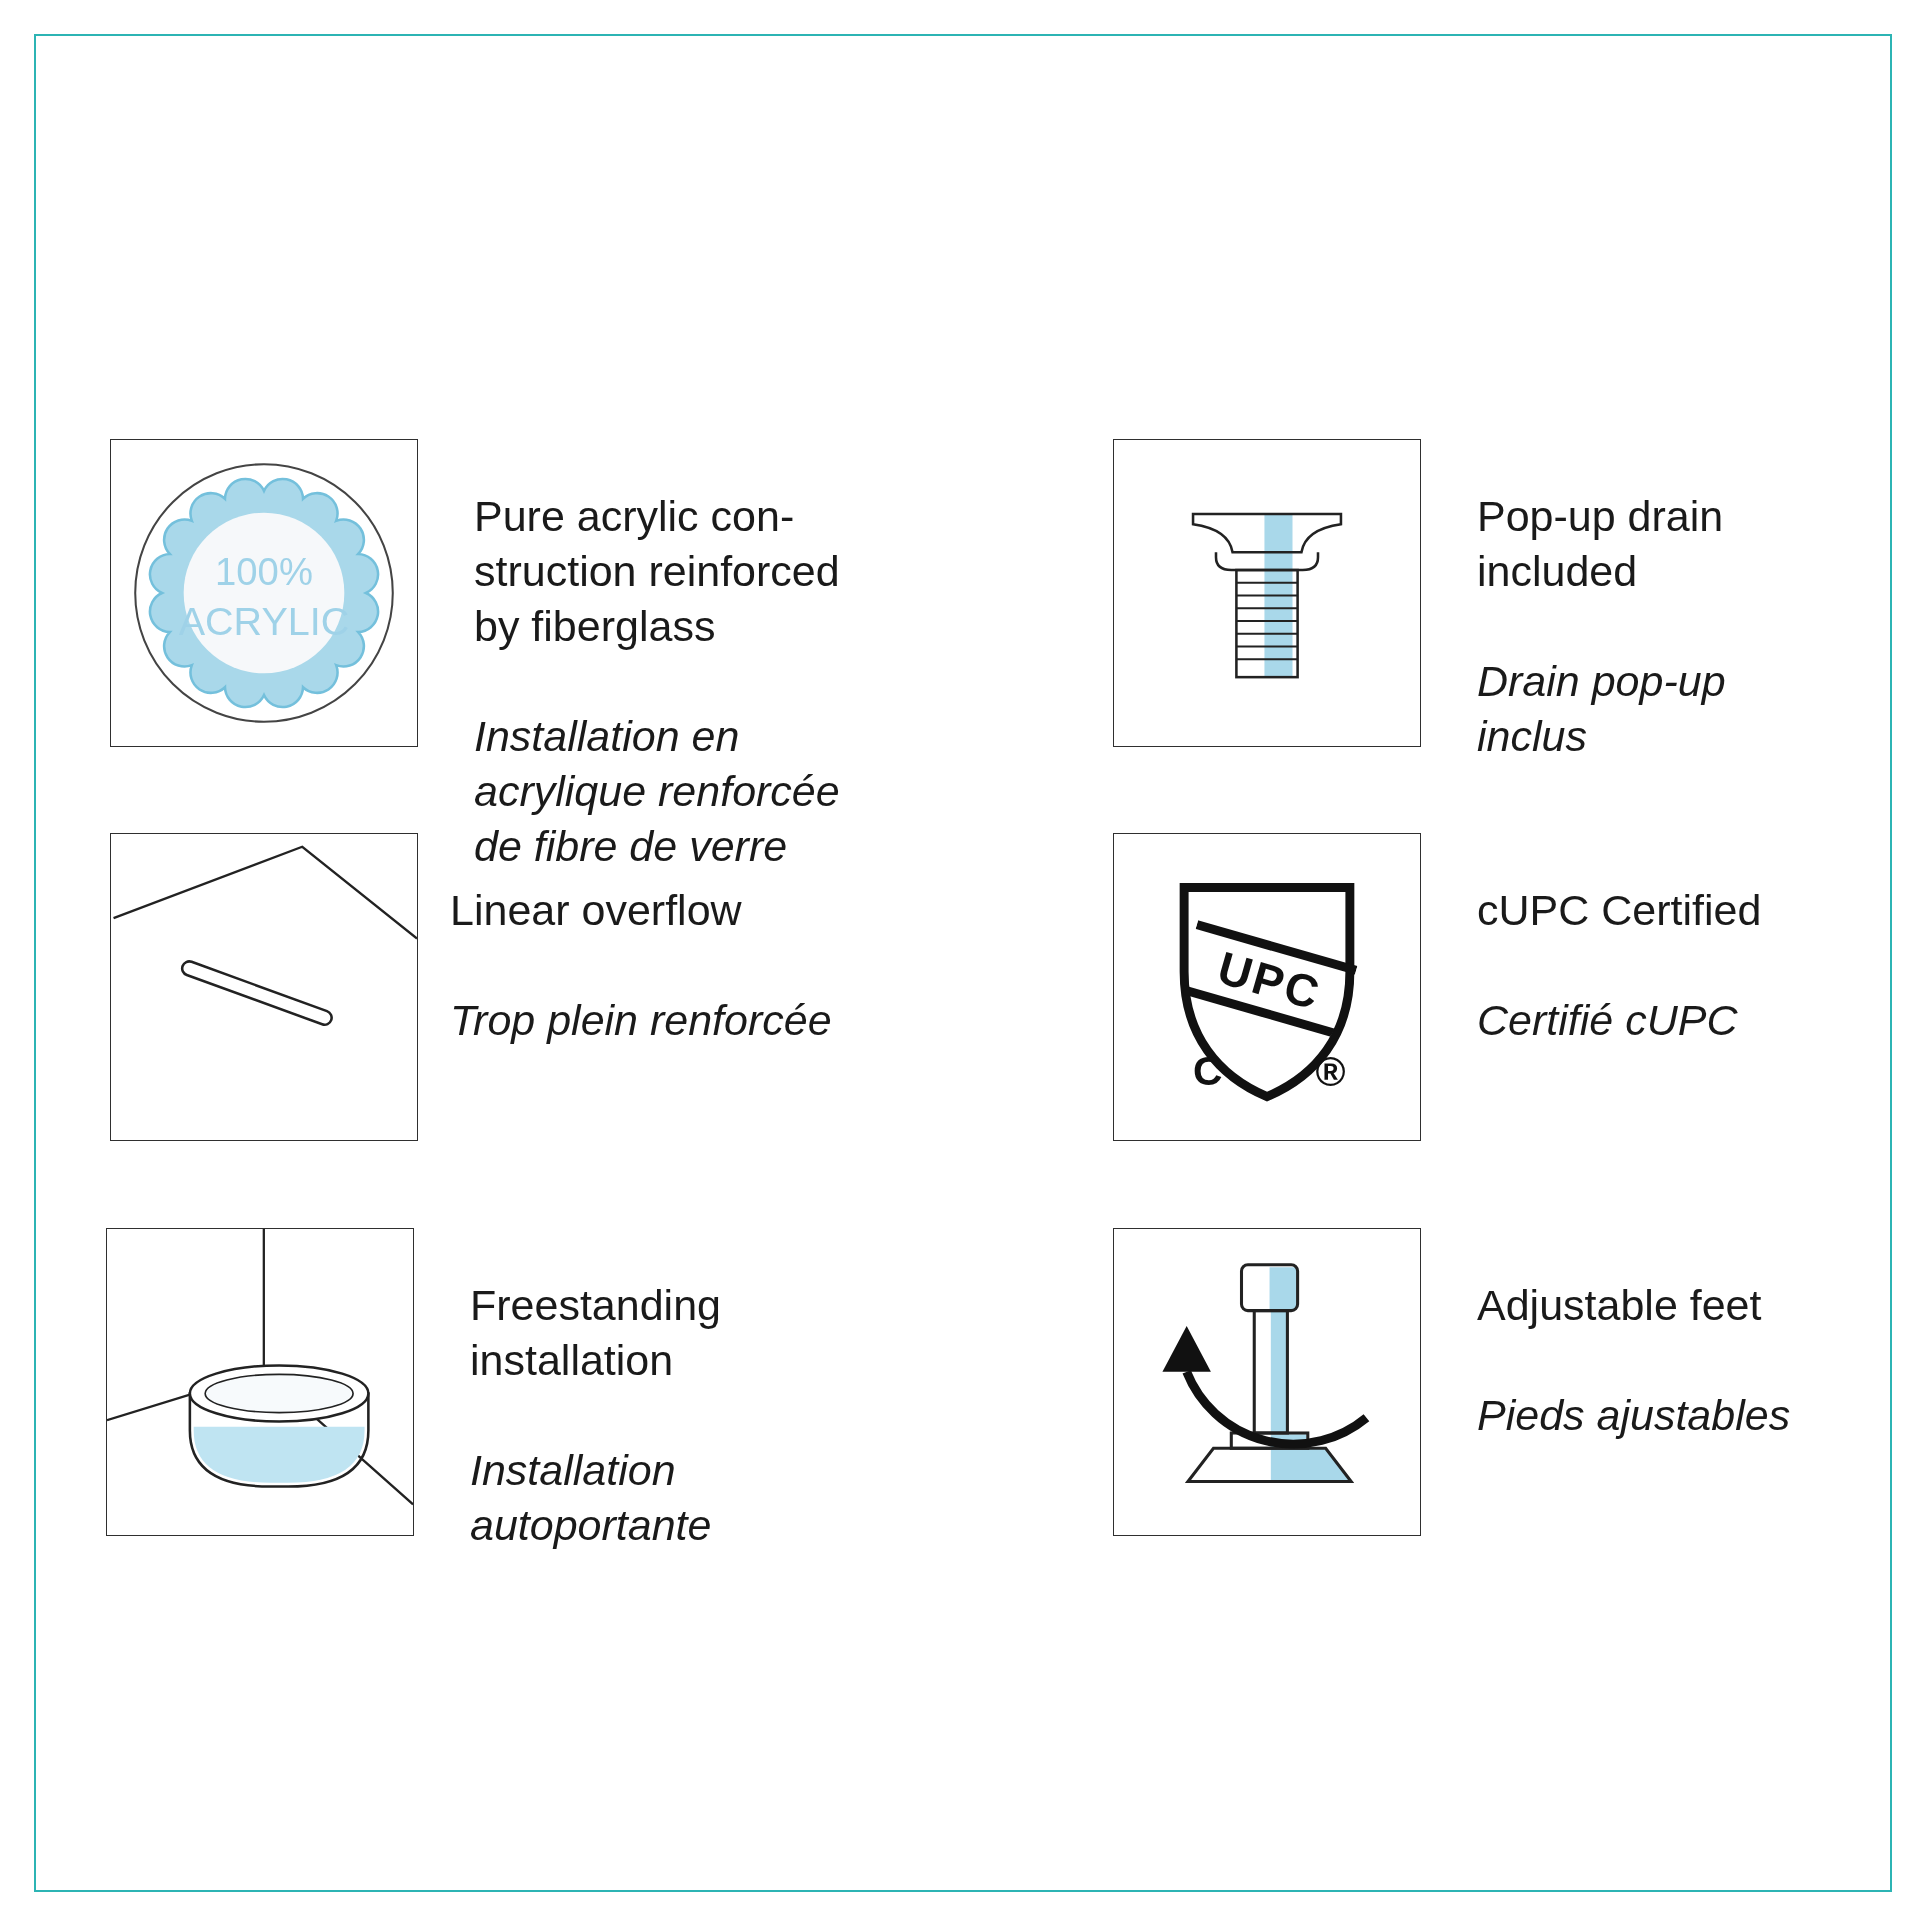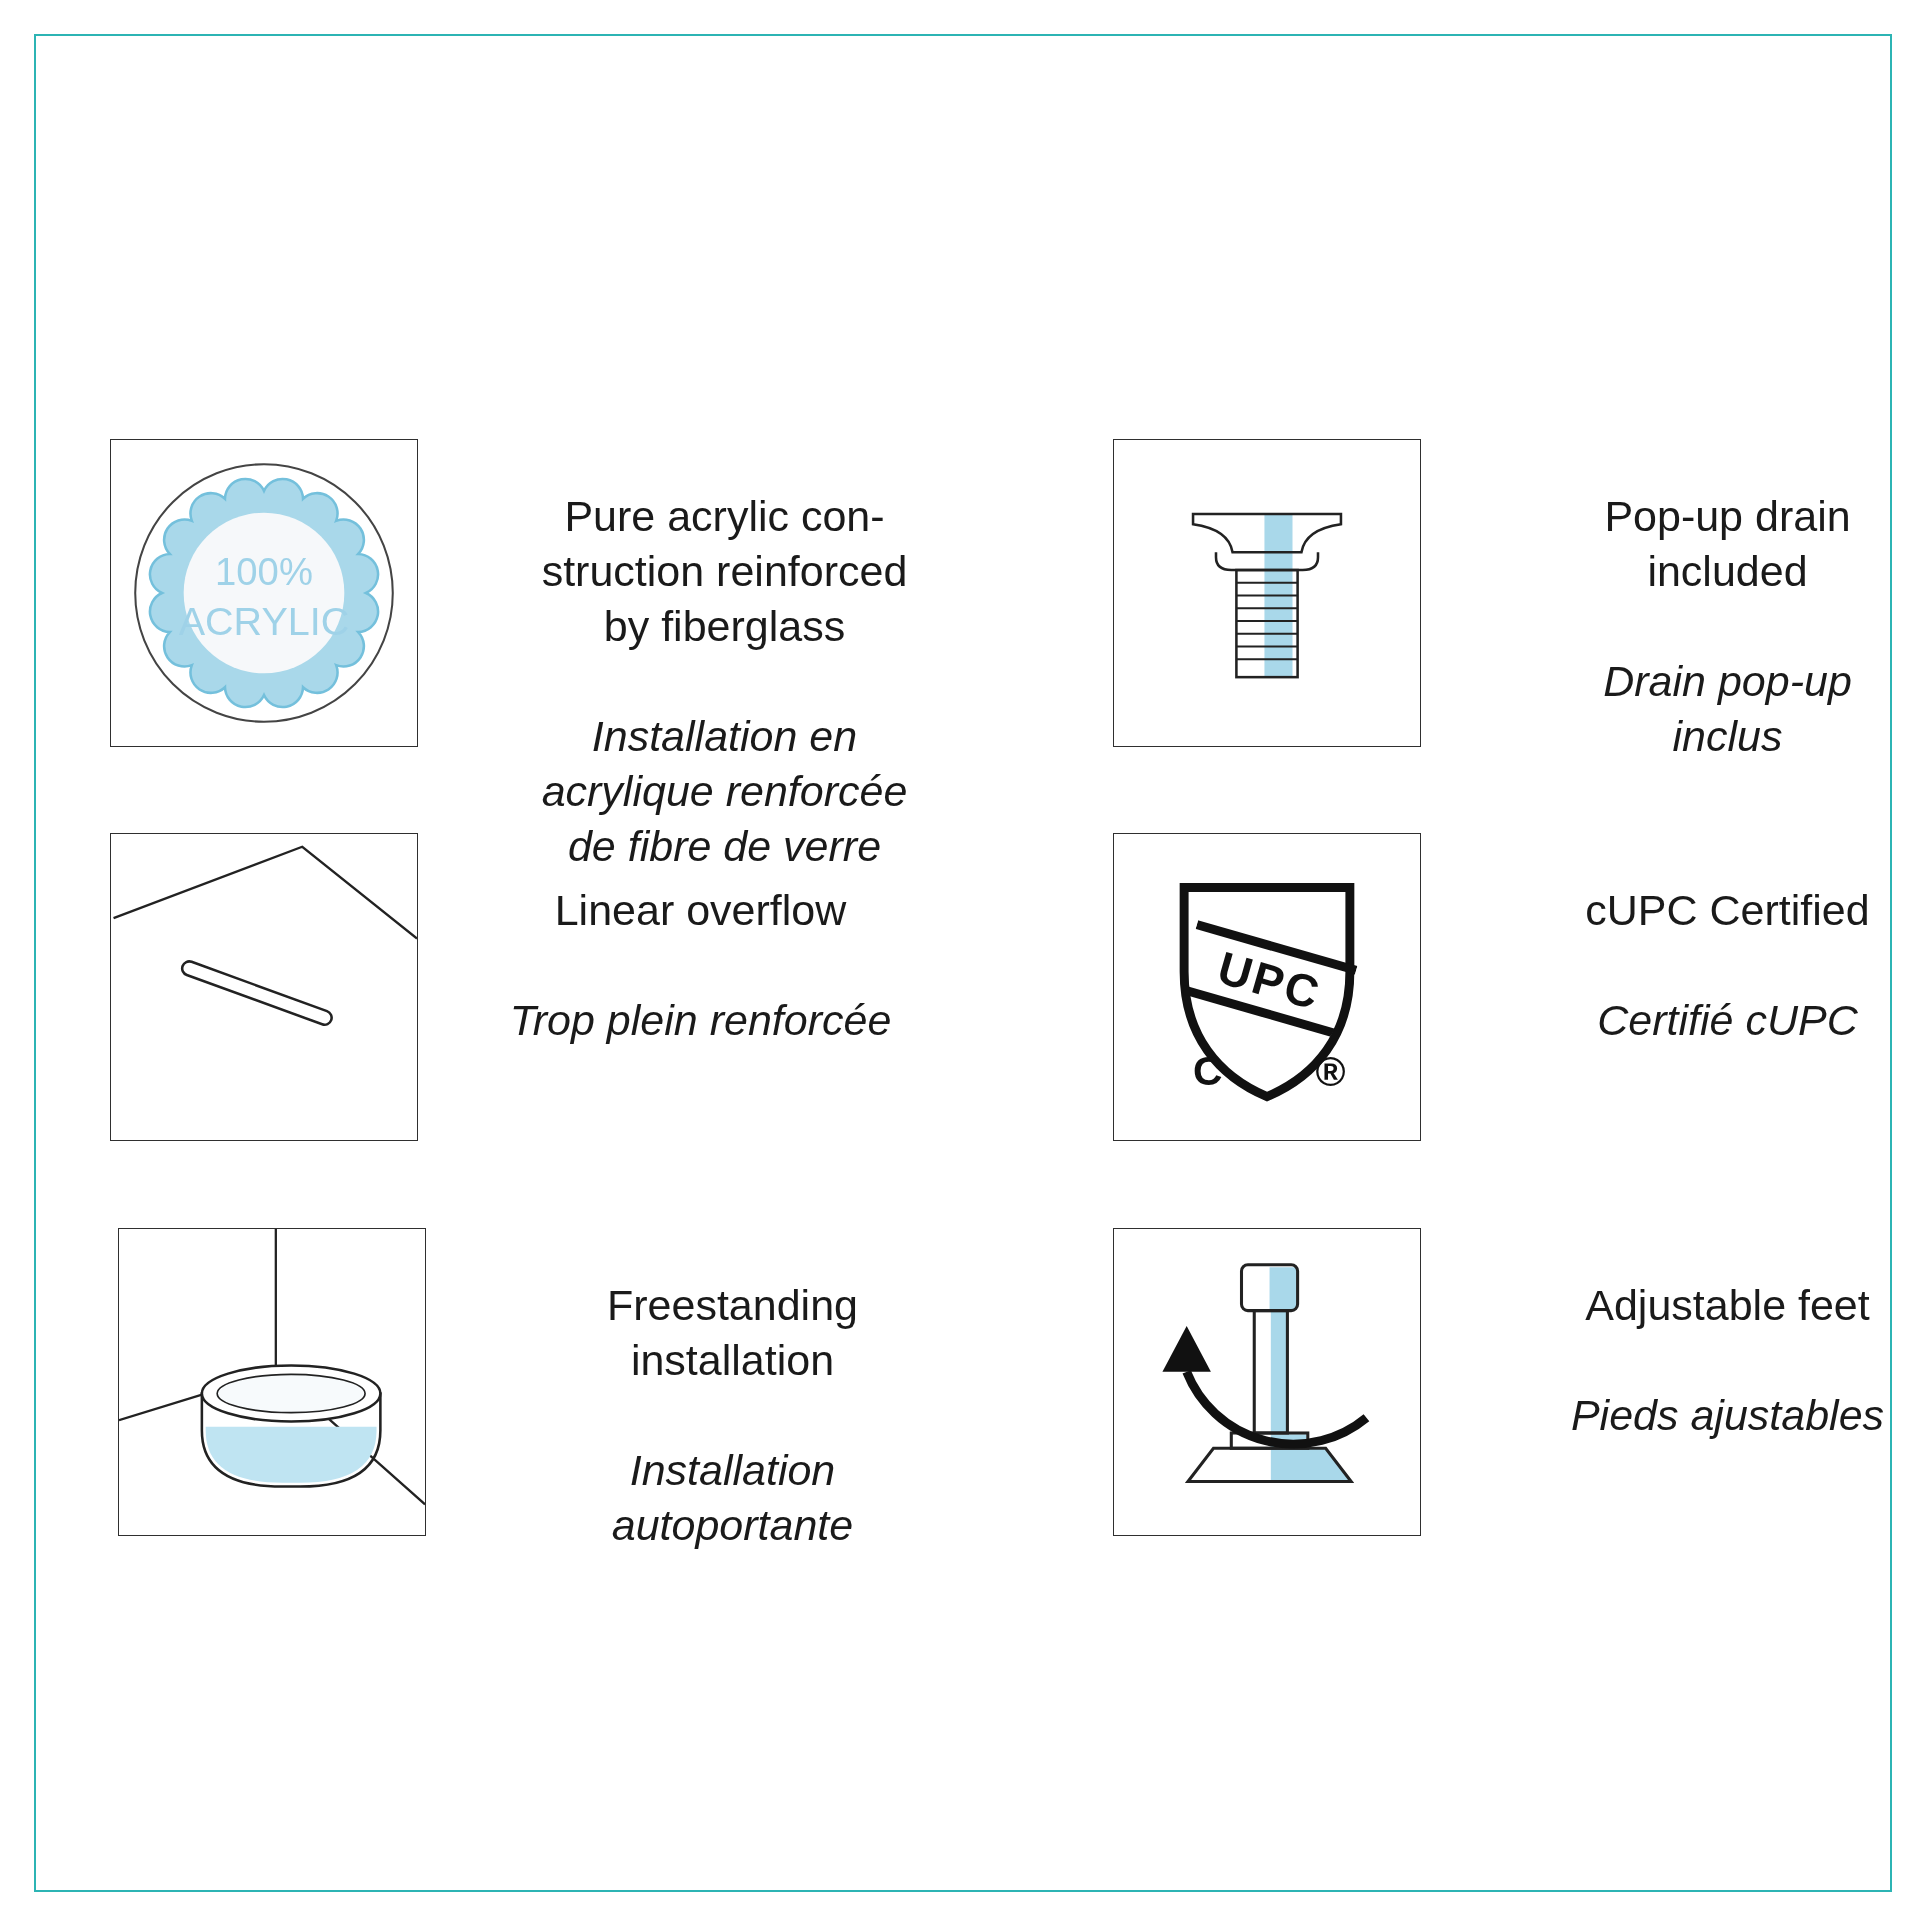--- a/index.html
+++ b/index.html
@@ -36,29 +36,28 @@
     align-items: flex-start;
     justify-content: center;
   }
   .icon-box svg { width: 100%; height: 100%; display: block; }
   .caption {
     width: 501px;
     margin-top: -5.4px;
     font-size: 43px;
     line-height: 1.28;
     white-space: pre-line;
-    text-align: center;
   }
   .caption .fr { font-style: italic; }
   
   .r1c1 { left: 110px;  top: 439px; }
   .r1c2 { left: 1113px; top: 439px; }
   .r2c1 { left: 110px;  top: 833px; gap: 32px; }
   .r2c2 { left: 1113px; top: 833px; }
-  .r3c1 { left: 118px;  top: 1228px; }
+  .r3c1 { left: 106px;  top: 1228px; }
   .r3c2 { left: 1113px; top: 1228px; }
   svg text { font-family: "Liberation Sans", sans-serif; }
 </style>
 </head>
 <body>
 
 <div class="frame"></div>
 
 <div class="cell r1c1">
   <div class="icon-box">

